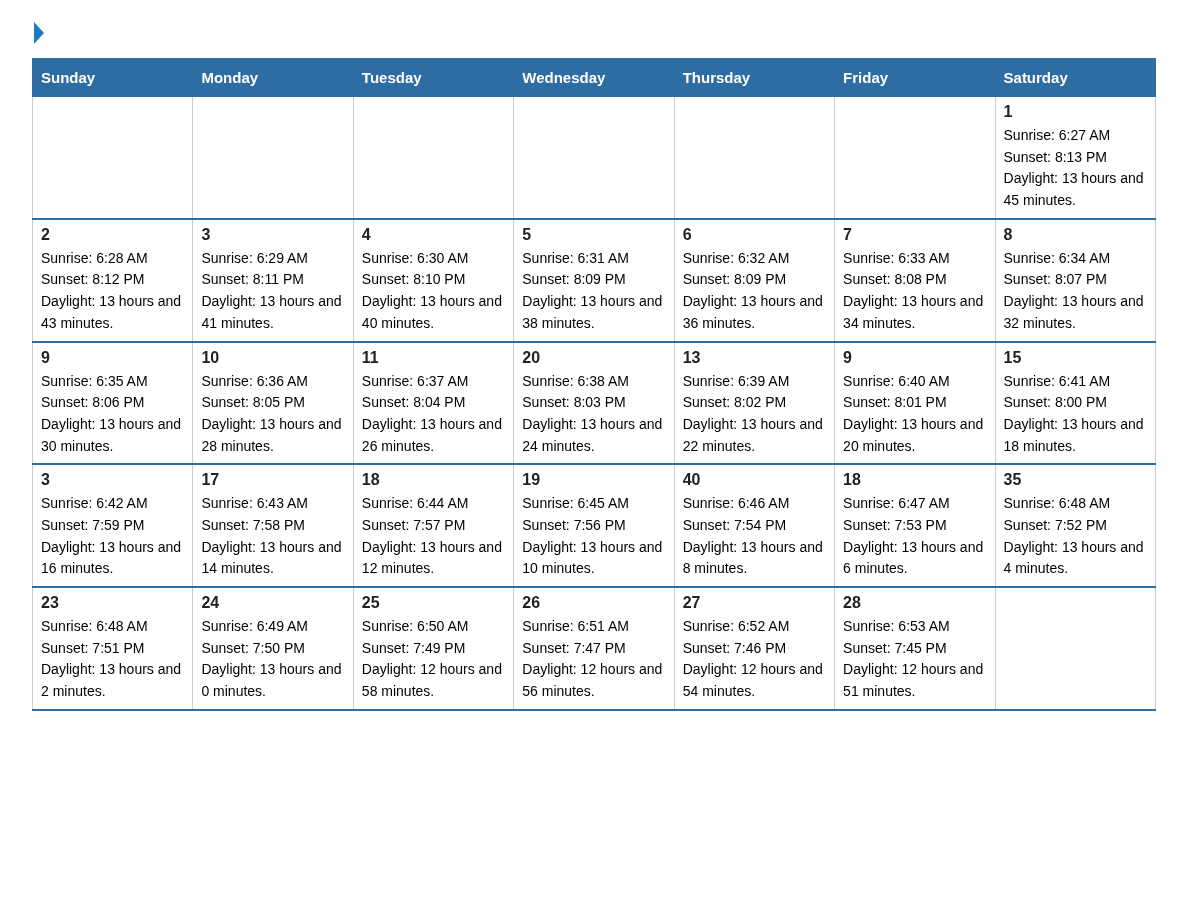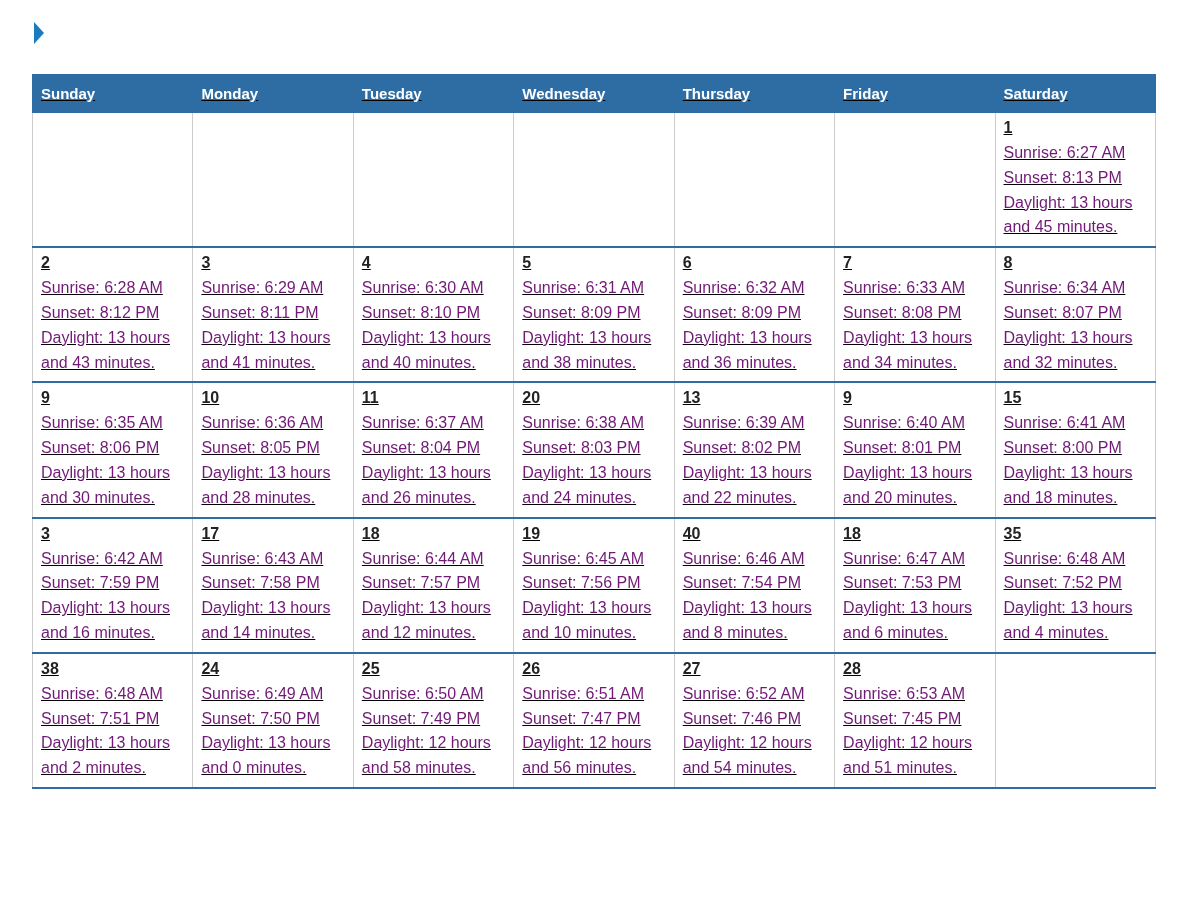--- a/index.html
+++ b/index.html
@@ -54,22 +54,21 @@
       color: #222;
     }
     .subtitle {
       font-size: 18px;
       color: #555;
       margin-top: 2px;
     }
     .calendar {
       width: 100%;
       border-collapse: collapse;
-      margin-top: 28px;
-      text-decoration: underline;
+      margin-top: 12px;
     }
     .calendar thead tr th {
       background-color: #2e6da4;
       color: #fff;
       font-size: 15px;
       font-weight: bold;
       padding: 10px 8px;
       text-align: left;
       border: 1px solid #2e6da4;
     }
@@ -86,22 +85,22 @@
     .calendar tbody tr td.empty {
       background: #fff;
     }
     .day-number {
       font-size: 16px;
       font-weight: bold;
       margin-bottom: 4px;
       color: #222;
     }
     .day-info {
-      font-size: 16px;
-      color: #701a75;
+      font-size: 14px;
+      color: #000000;
       line-height: 1.55;
     }
     .calendar tbody tr {
       border-bottom: 2px solid #2e6da4;
     }
   </style>
 </head>
 <body>
 
 <div class="header-row">
@@ -230,21 +229,21 @@
           <div class="day-number">18</div>
           <div class="day-info">Sunrise: 6:47 AM<br>Sunset: 7:53 PM<br>Daylight: 13 hours and 6 minutes.</div>
         </td>
         <td>
           <div class="day-number">35</div>
           <div class="day-info">Sunrise: 6:48 AM<br>Sunset: 7:52 PM<br>Daylight: 13 hours and 4 minutes.</div>
         </td>
       </tr>
       <tr>
         <td>
-          <div class="day-number">38</div>
+          <div class="day-number">23</div>
           <div class="day-info">Sunrise: 6:48 AM<br>Sunset: 7:51 PM<br>Daylight: 13 hours and 2 minutes.</div>
         </td>
         <td>
           <div class="day-number">24</div>
           <div class="day-info">Sunrise: 6:49 AM<br>Sunset: 7:50 PM<br>Daylight: 13 hours and 0 minutes.</div>
         </td>
         <td>
           <div class="day-number">25</div>
           <div class="day-info">Sunrise: 6:50 AM<br>Sunset: 7:49 PM<br>Daylight: 12 hours and 58 minutes.</div>
         </td>

